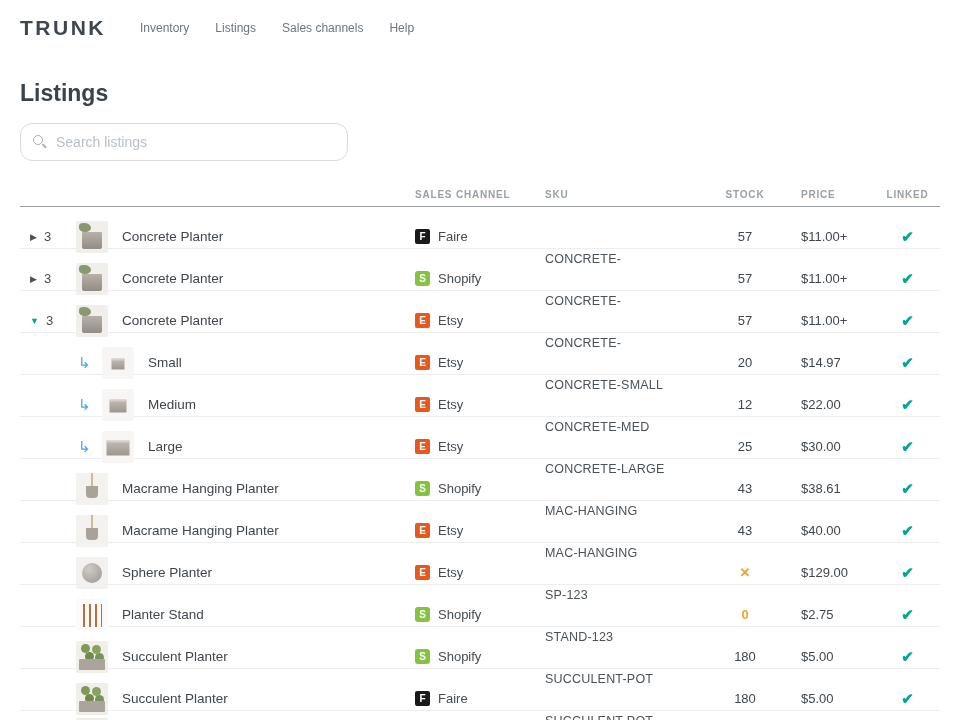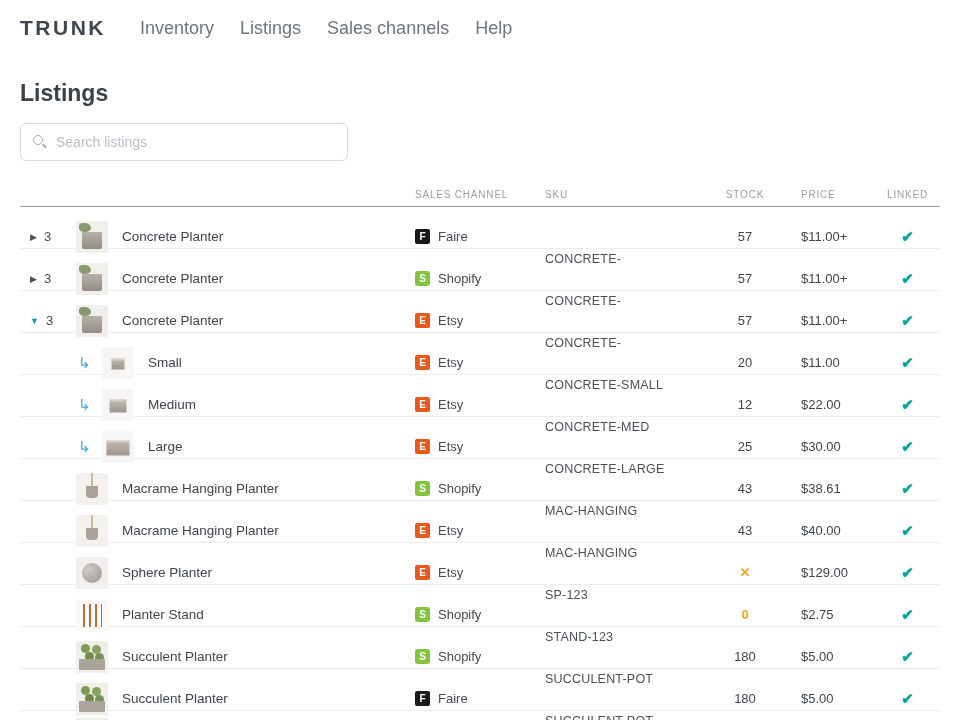--- a/index.html
+++ b/index.html
@@ -4,51 +4,51 @@
 <style>
   * { margin:0; padding:0; box-sizing:border-box; }
   html,body { width:960px; height:720px; overflow:hidden; background:#fff;
     font-family:"Liberation Sans", sans-serif; color:#3f464c; }
 
   
   .topbar { display:flex; align-items:center; height:56px; padding:0 20px; background:#fff; }
   .logo { font-size:21px; font-weight:700; letter-spacing:2.5px; color:#3f4650;
     text-transform:uppercase; margin-right:34px; cursor:pointer; }
   .nav { display:flex; gap:26px; }
-  .nav-item { font-size:18px; color:#6d757d; cursor:pointer; }
+  .nav-item { font-size:12px; color:#6d757d; cursor:pointer; }
   .user { margin-left:auto; display:flex; align-items:center; gap:10px; cursor:pointer; }
   .avatar { width:34px; height:34px; border-radius:50%; background:#d4d8db; position:relative; flex:none; }
   .avatar::before { content:""; position:absolute; top:7px; left:50%; transform:translateX(-50%);
     width:11px; height:11px; border-radius:50%; background:#fff; }
   .avatar::after { content:""; position:absolute; bottom:4px; left:50%; transform:translateX(-50%);
     width:19px; height:10px; border-radius:9px 9px 2px 2px; background:#fff; }
   .user-text { display:flex; flex-direction:column; line-height:1.25; }
   .user-name-row { font-size:14px; font-weight:600; color:#3f4650; display:flex; align-items:center; gap:5px; }
   .caret { font-size:10px; color:#3f4650; }
   .user-org { font-size:12px; color:#a9b0b6; }
 
   
   main { padding:0 20px; }
   h1 { font-size:23px; font-weight:700; color:#3b4248; margin:24px 0 16px; }
 
-  .search-box { width:328px; height:38px; border:1px solid #d8dcdf; border-radius:6px;
+  .search-box { width:328px; height:38px; border:1px solid #d8dcdf; border-radius:12px;
     display:flex; align-items:center; padding:4px 12px; gap:9px; margin-bottom:22px; }
   .search-icon { width:14px; height:14px; position:relative; flex:none; }
   .search-icon::before { content:""; position:absolute; top:0; left:0; width:8px; height:8px;
     border:1.5px solid #a7aeb4; border-radius:50%; }
   .search-icon::after { content:""; position:absolute; width:5px; height:1.5px; background:#a7aeb4;
     transform:rotate(45deg); left:9px; top:10px; }
   .search-box input { border:none; outline:none; font-size:14px; color:#444; width:100%;
     font-family:"Liberation Sans", sans-serif; }
   .search-box input::placeholder { color:#b9c0c6; }
 
   
   .grid-row { display:grid; grid-template-columns:1fr 130px 160px 80px 90px 65px; align-items:center; }
   .thead { height:24px; border-bottom:1px solid #999ea3; }
-  .th { font-size:10px; font-weight:400; letter-spacing:0.8px; color:#9aa0a6; text-transform:uppercase; }
+  .th { font-size:10px; font-weight:700; letter-spacing:0.8px; color:#9aa0a6; text-transform:uppercase; }
   .th-stock { text-align:center; }
   .th-price { padding-left:16px; }
   .th-linked { text-align:center; }
 
   .row { height:42px; border-bottom:1px solid #ededee; background:#fff; }
   .item-cell { display:flex; align-items:center; padding-left:10px; min-width:0; }
   .expand { width:46px; flex:none; display:flex; align-items:center; gap:7px; cursor:pointer; }
   .expand.invisible { visibility:hidden; }
   .tri { font-size:9px; color:#4a5157; }
   .expand.expanded .tri { color:#00a699; }
@@ -211,21 +211,21 @@
       <span class="child-arrow">↳</span>
       <div class="thumb th-cube-small"></div>
       <span class="name">Small</span>
     </div>
     <div class="channel-cell">
       <span class="badge badge-etsy">E</span>
       <span class="channel-label">Etsy</span>
     </div>
     <div class="sku">CONCRETE-SMALL</div>
     <div class="stock">20</div>
-    <div class="price">$11.00</div>
+    <div class="price">$14.97</div>
     <div class="linked">
       <span class="check">✔</span>
     </div>
   </div>
         <div class="grid-row row">
     <div class="item-cell">
       <div class="expand invisible">
         <span class="tri"></span>
         <span class="count"></span>
       </div>

